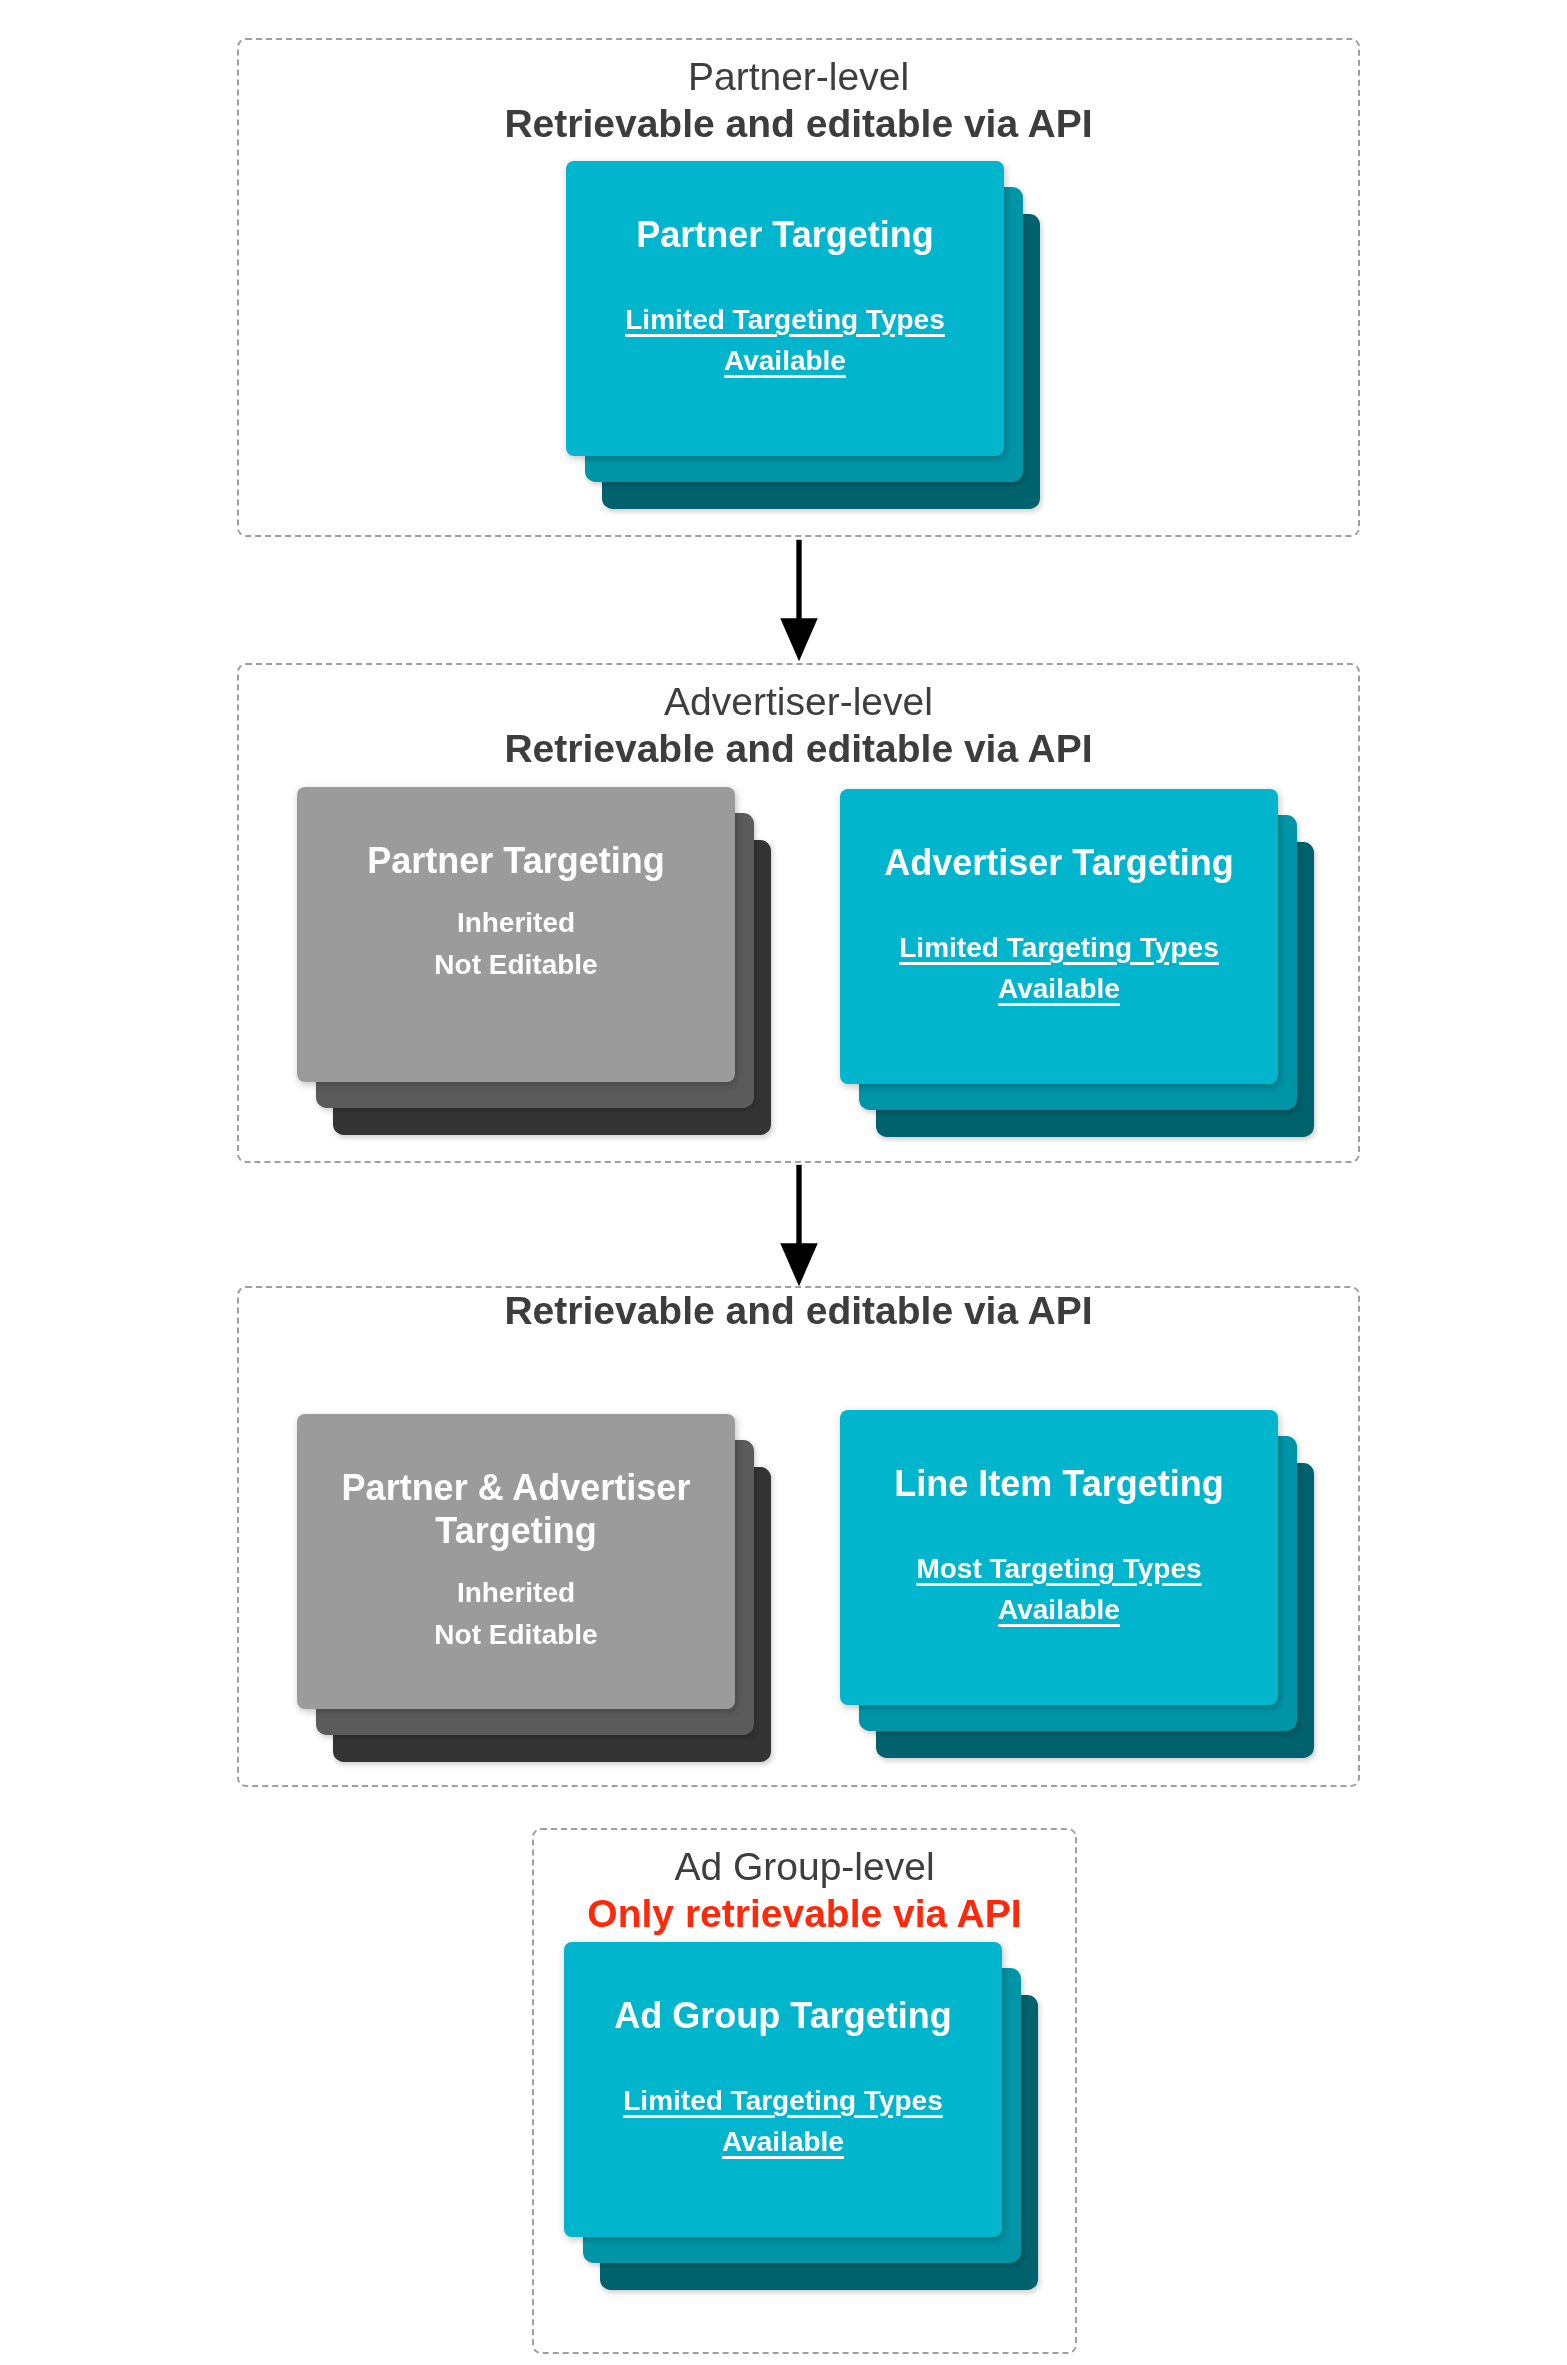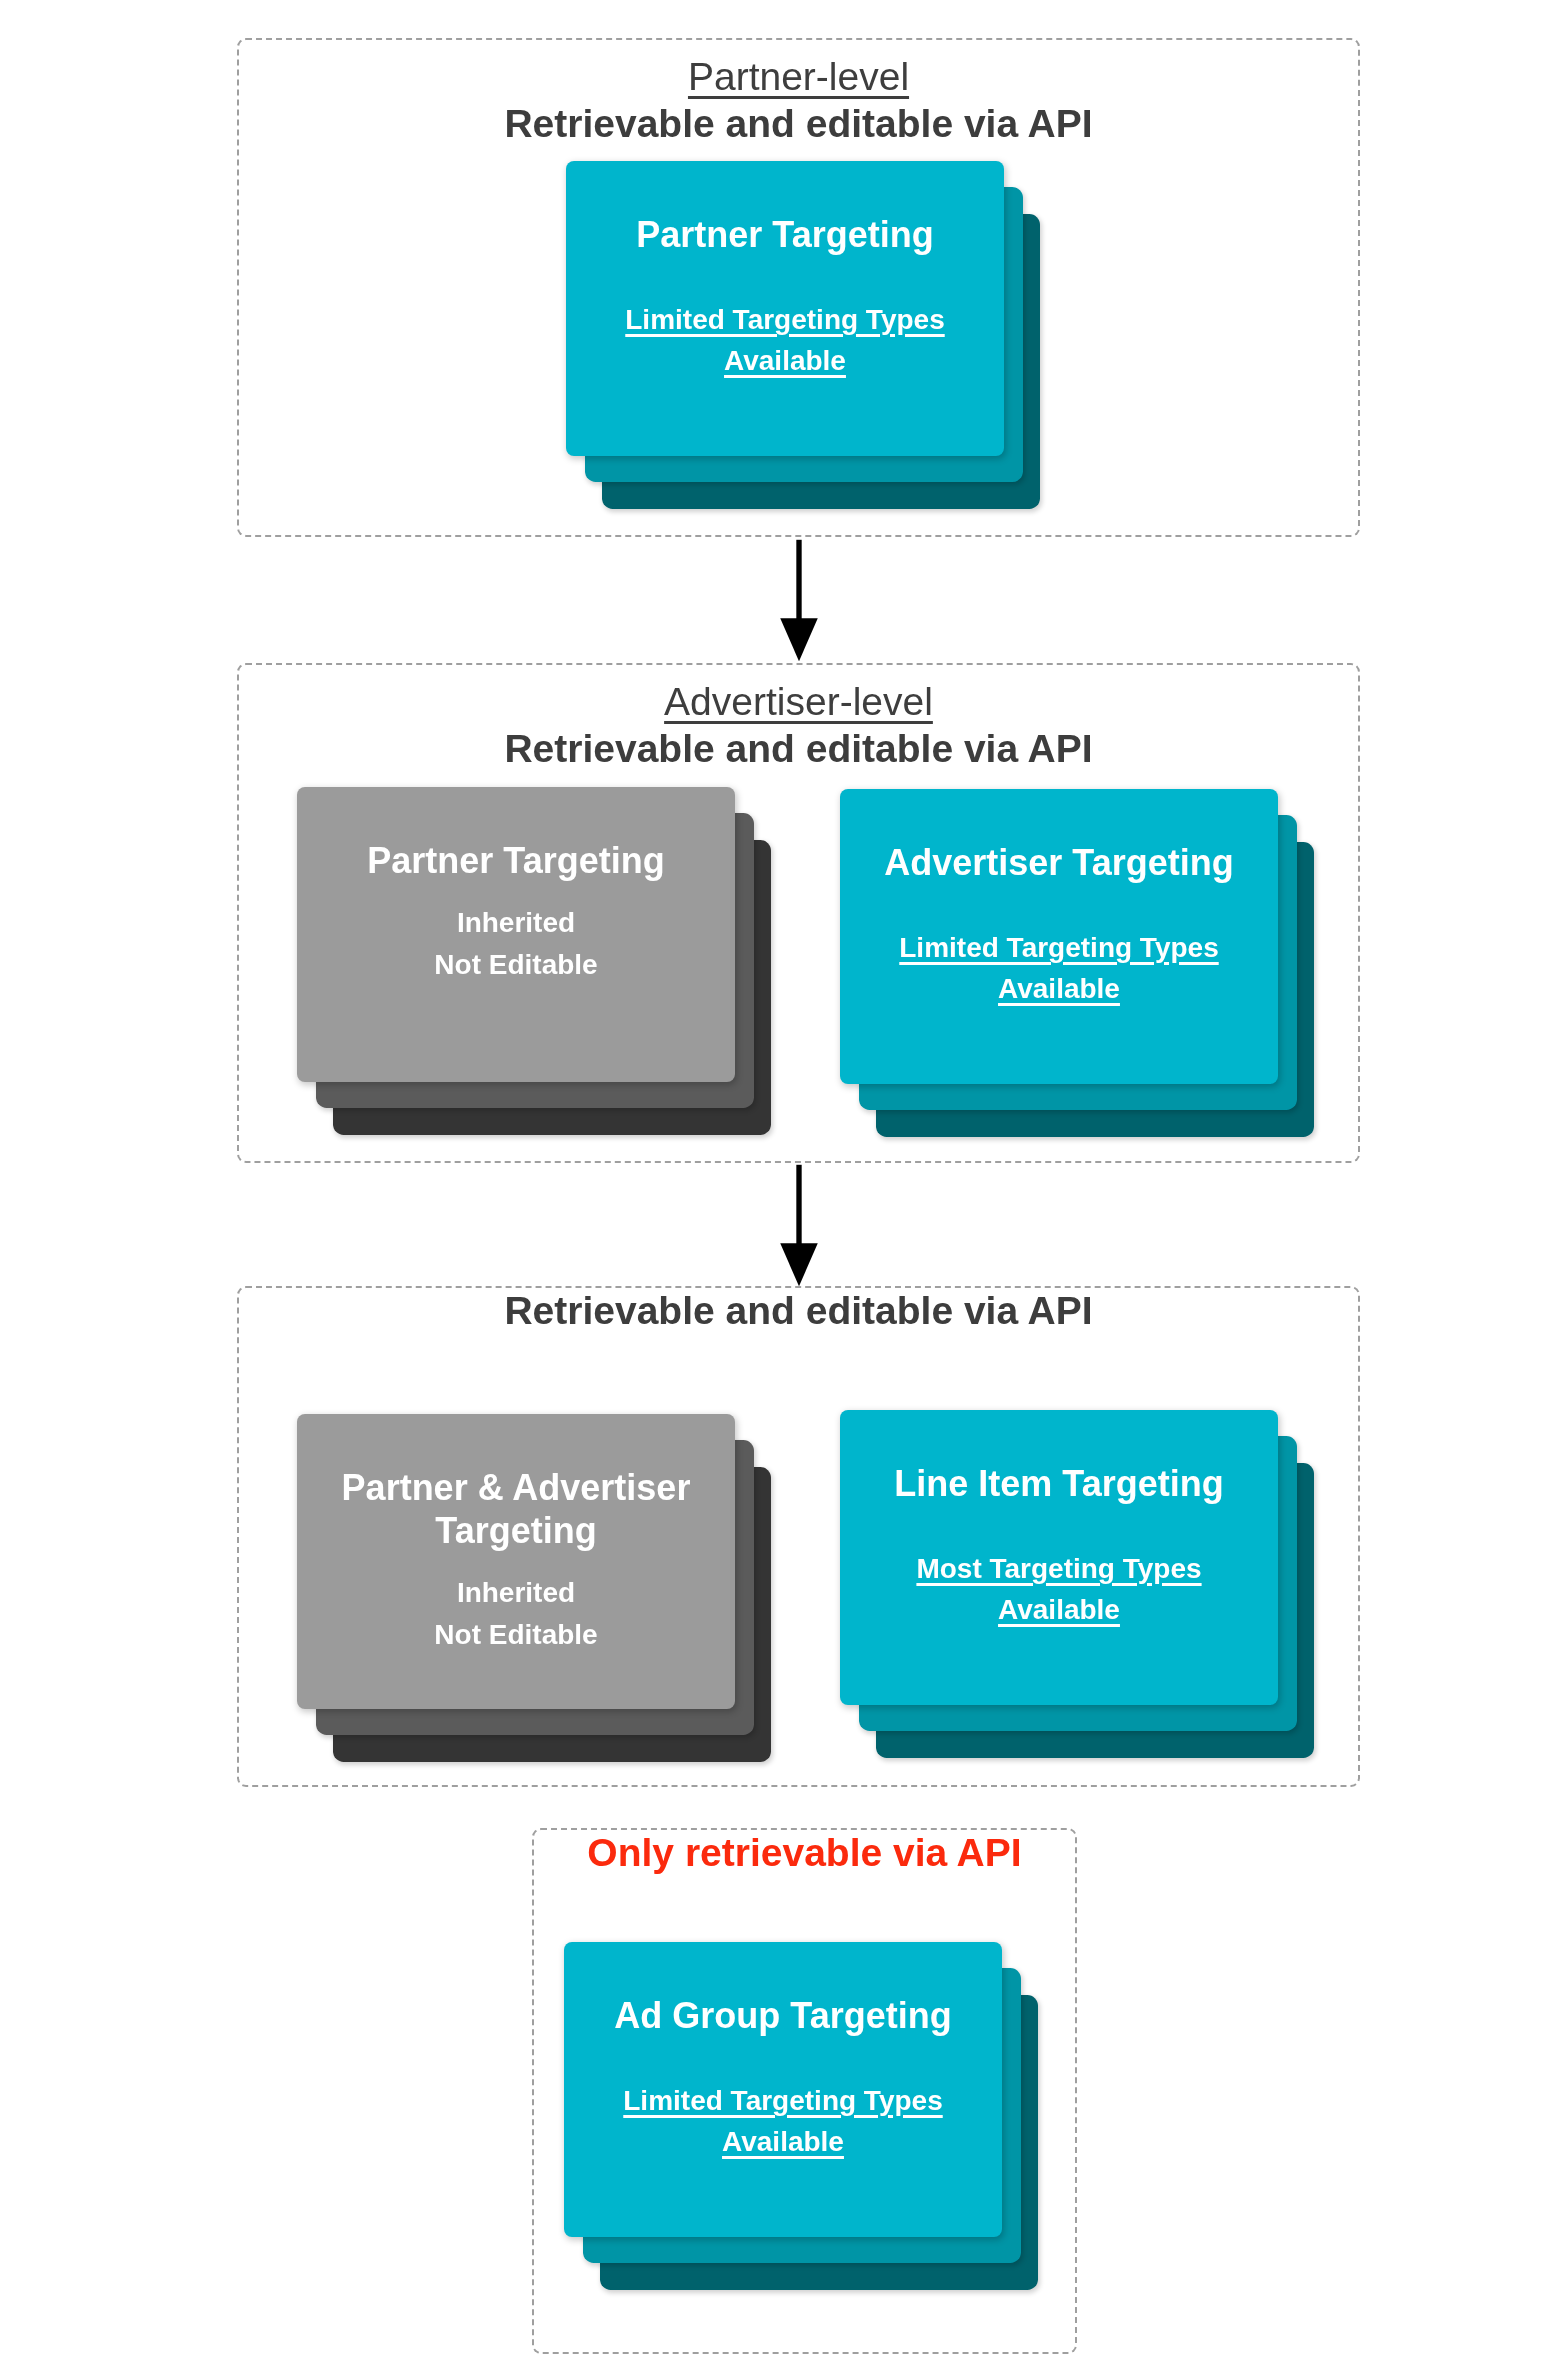--- a/index.html
+++ b/index.html
@@ -13,21 +13,21 @@
   }
   #sec1{left:237px;top:38px;width:1123px;height:499px;}
   #sec2{left:237px;top:663px;width:1123px;height:500px;}
   #sec3{left:237px;top:1286px;width:1123px;height:501px;}
   #sec4{left:532px;top:1828px;width:545px;height:526px;}
 
   .sec-title{
     margin-top:12.5px;font-size:39px;font-weight:400;color:#3e3e3e;line-height:1.25;
   }
   .sec-title .t{
-    text-decoration:underline;text-decoration-thickness:2.7px;text-underline-offset:6.3px;
+    text-decoration-thickness:2.7px;text-underline-offset:6.3px;
   }
   .sec-sub{font-size:39px;font-weight:bold;color:#3d3d3d;line-height:1.2;}
   .sec-sub.red{color:#fb2a0d;}
 
   .stack{position:absolute;width:475px;height:348px;}
   .layer{position:absolute;width:438px;height:295px;border-radius:10.7px;
          box-shadow:1.8px 2.7px 5.4px rgba(0,0,0,0.18);}
   .layer.l2{left:19px;top:26px;z-index:2;}
   .layer.l3{left:36px;top:53px;z-index:1;}
   .card{
@@ -137,20 +137,23 @@
       <div class="layer l3"></div>
       <div class="layer l2"></div>
       <div class="card">
         <div class="card-title">Line Item Targeting</div>
         <div class="card-sub">Most Targeting Types Available</div>
       </div>
     </div>
   </div>
 
   <div class="sec" id="sec4">
+    <div class="sec-title">
+      <span class="t">Ad Group-level</span>
+    </div>
     <div class="sec-sub red">Only retrievable via API</div>
     <div class="stack teal" id="stack4">
       <div class="layer l3"></div>
       <div class="layer l2"></div>
       <div class="card">
         <div class="card-title">Ad Group Targeting</div>
         <div class="card-sub">Limited Targeting Types Available</div>
       </div>
     </div>
   </div>

